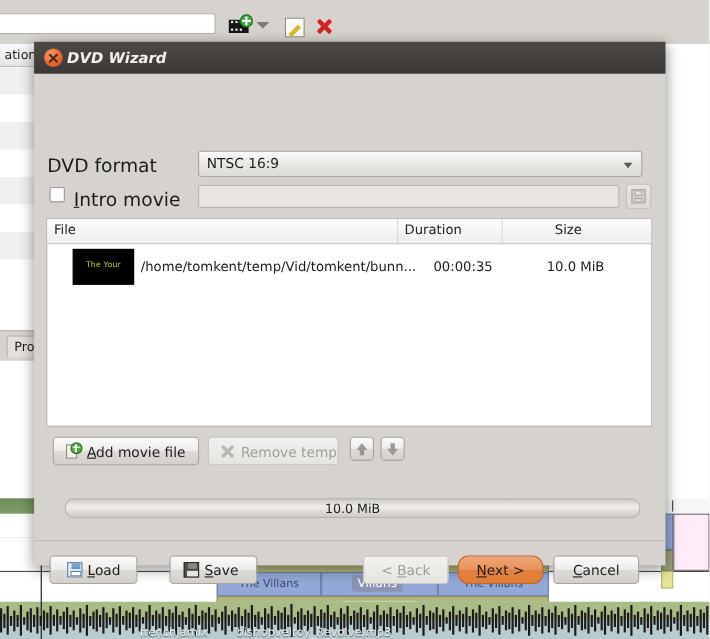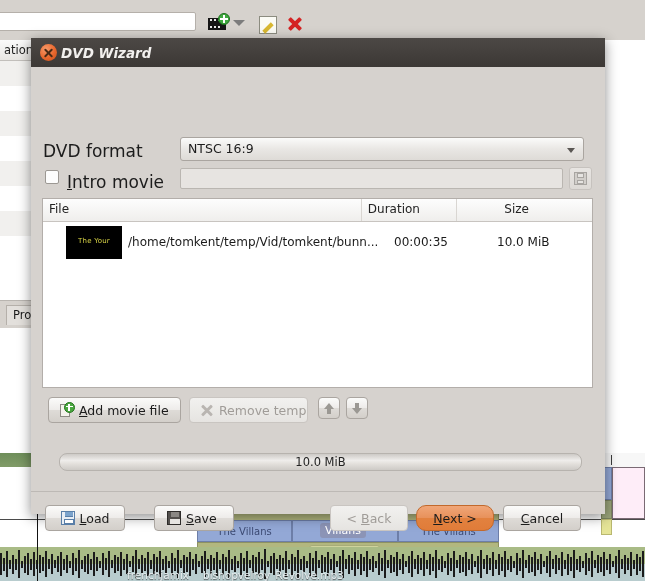--- a/index.html
+++ b/index.html
@@ -991,21 +991,21 @@
         <rect x="624" y="8" width="2" height="19"></rect>
           <rect x="627" y="11" width="2" height="12"></rect>
         <rect x="630" y="5" width="2" height="24"></rect>
           <rect x="633" y="13" width="2" height="9"></rect>
         <rect x="636" y="7" width="2" height="21"></rect>
           <rect x="639" y="10" width="2" height="14"></rect>
         <rect x="642" y="4" width="2" height="26"></rect>
       </g>
     </svg>
     <div class="tl-audio-label" style="left:104px;margin-left:23px;">frenchjamix</div>
-    <div class="tl-audio-label" style="left:203px;text-align:center;">bishopvelroy_Revolve.mp3</div>
+    <div class="tl-audio-label" style="left:215px;text-align:center;">bishopvelroy_Revolve.mp3</div>
   </div>
 
   <div class="tl-playhead" style="left:37px;"></div>
 
   <div class="bg-toolbar">
     <input class="bg-search-input" type="text" value="" style="">
     <div class="bg-tool-icon" style="left:208px;">
       <div class="film-icon">
         <div class="strip"></div>
         <div class="perf" style="left:2px;  top:3px;"></div>

